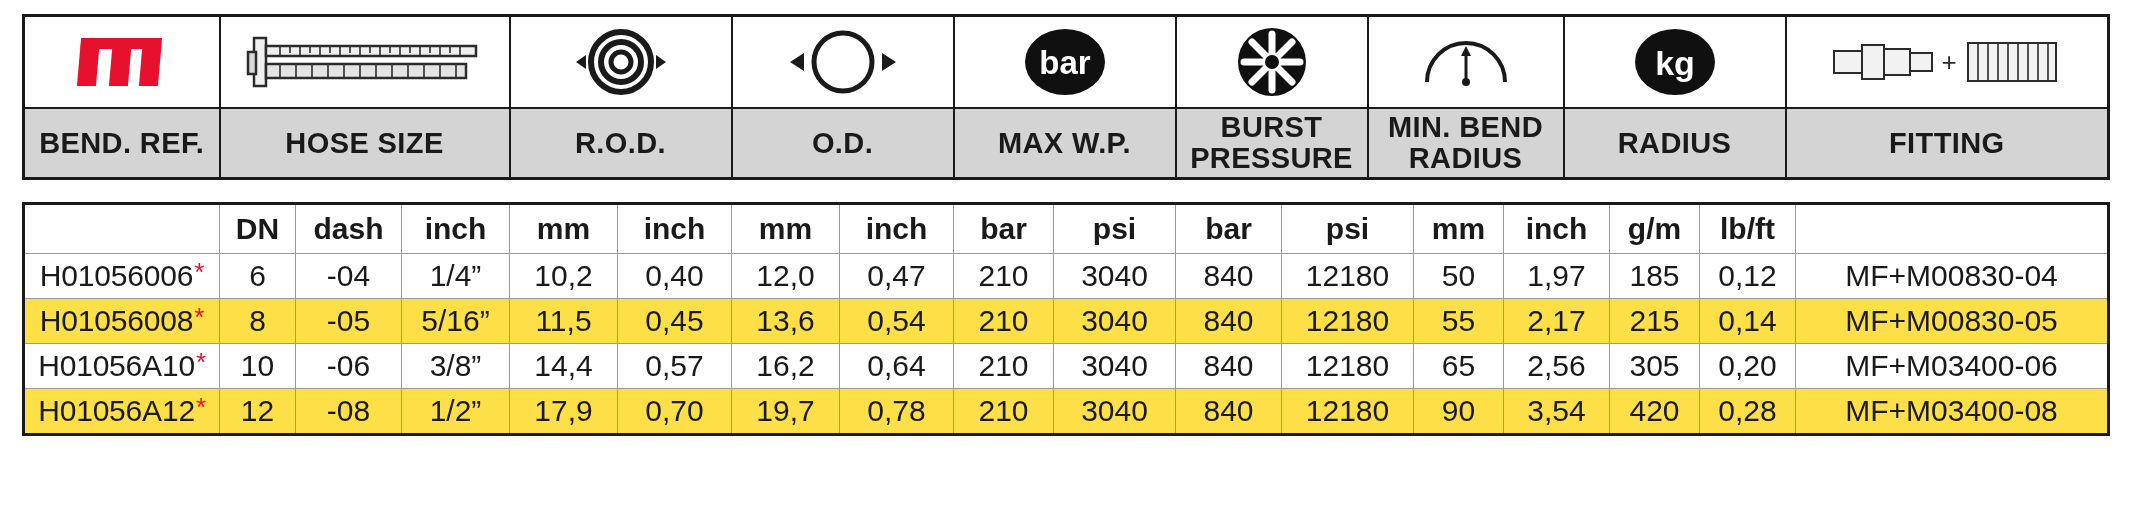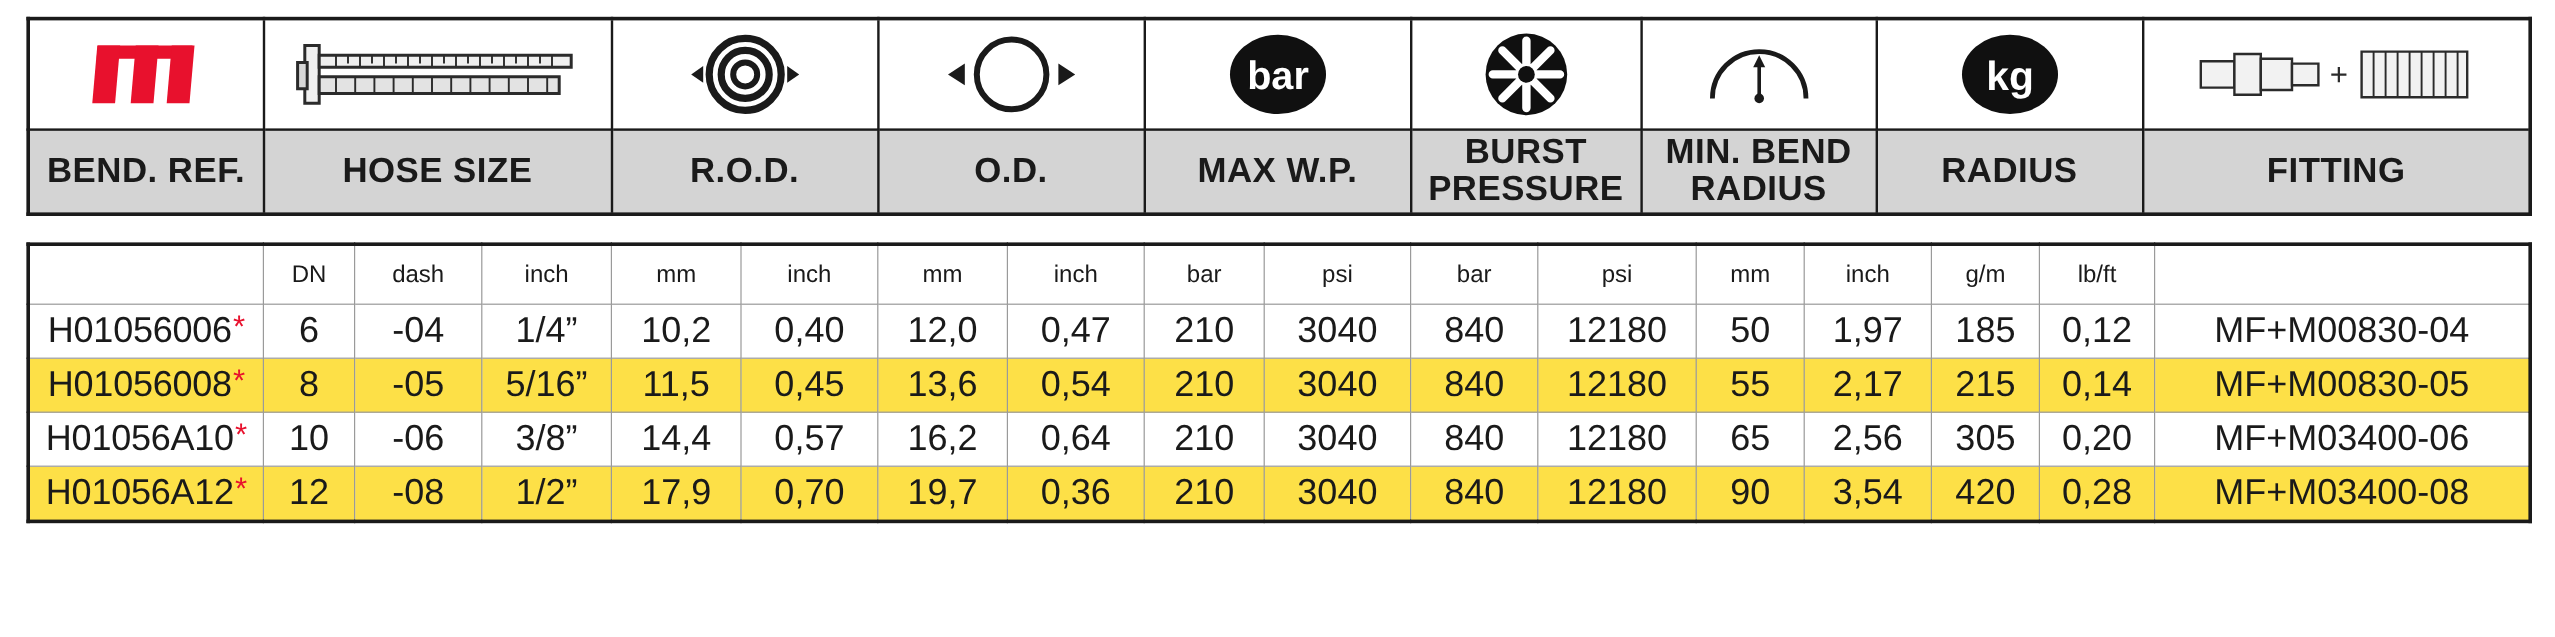--- a/index.html
+++ b/index.html
@@ -103,23 +103,23 @@
     border: 1px solid #9a9a9a;
     text-align: center;
     vertical-align: middle;
     font-size: 30px;
     height: 44px;
     padding: 0 2px;
     background: #ffffff;
     white-space: nowrap;
   }
   table.data-table tr.unit-row th {
-    font-weight: 400;
+    font-weight: 700;
     height: 48px;
-    font-size: 20px;
+    font-size: 30px;
   }
   table.data-table tr.zebra td {
     background: #fde047;
   }
   td.partref {
     font-size: 30px;
     letter-spacing: -0.2px;
   }
   .star {
     color: #e8112d;
@@ -394,21 +394,21 @@
     </tr>
 
     <tr class="zebra">
       <td class="partref"><span>H01056A12</span><span class="star">*</span></td>
       <td class="grp">12</td>
       <td>-08</td>
       <td>1/2”</td>
       <td class="grp">17,9</td>
       <td>0,70</td>
       <td class="grp">19,7</td>
-      <td>0,36</td>
+      <td>0,78</td>
       <td class="grp">210</td>
       <td>3040</td>
       <td class="grp">840</td>
       <td>12180</td>
       <td class="grp">90</td>
       <td>3,54</td>
       <td class="grp">420</td>
       <td>0,28</td>
       <td class="fitting">MF+M03400-08</td>
     </tr>

